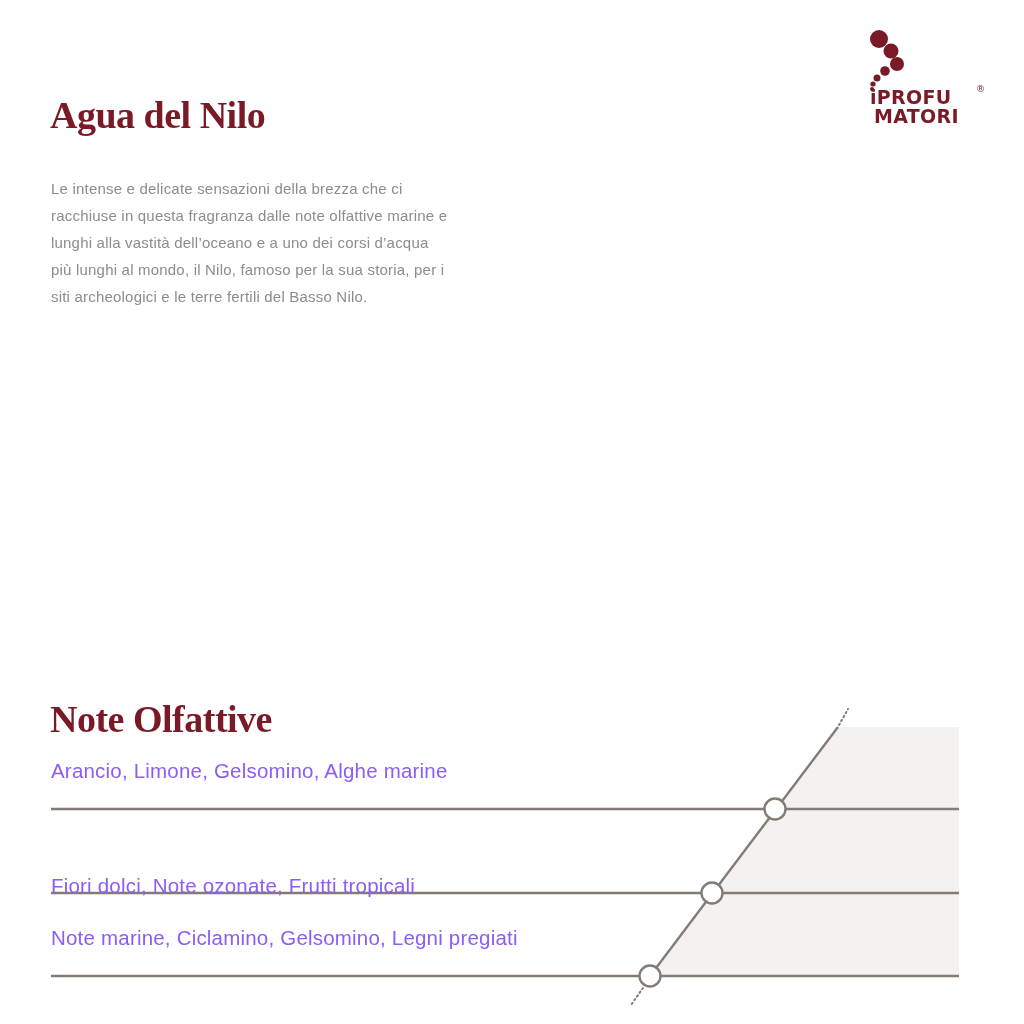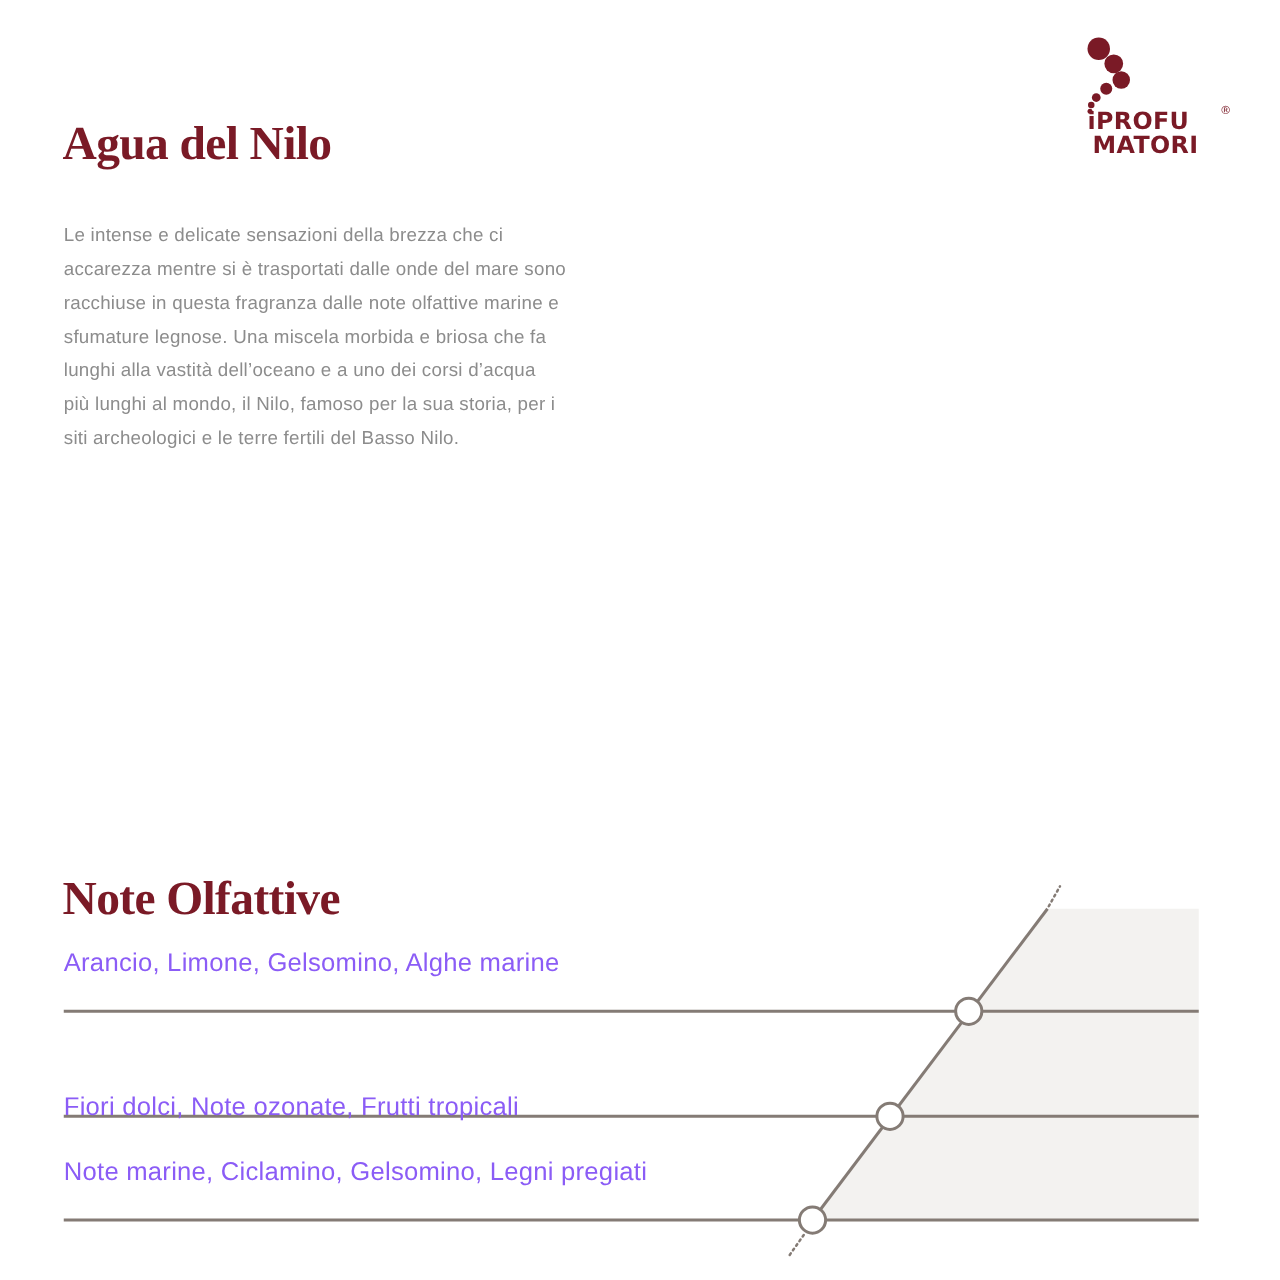--- a/index.html
+++ b/index.html
@@ -114,23 +114,21 @@
 <div class="logo-text">
   <span class="l1">iPROFU</span>
   <span class="l2">MATORI</span>
 </div>
 <span class="logo-reg">®</span>
 
 <h1 class="title">Agua del Nilo</h1>
 
 <p class="description">
   <span>Le intense e delicate sensazioni della brezza che ci</span>
-  <span>accarezza mentre si è trasportati dalle onde del mare sono</span>
   <span>racchiuse in questa fragranza dalle note olfattive marine e</span>
-  <span>sfumature legnose. Una miscela morbida e briosa che fa</span>
   <span>lunghi alla vastità dell’oceano e a uno dei corsi d’acqua</span>
   <span>più lunghi al mondo, il Nilo, famoso per la sua storia, per i</span>
   <span>siti archeologici e le terre fertili del Basso Nilo.</span>
 </p>
 
 <svg class="pyramid" viewBox="0 0 1024 1024" width="1024" height="1024">
 
   <polygon points="838,727 959,727 959,977 650,977" fill="#f3f2f0"></polygon>
 
   <line x1="51" y1="809" x2="959" y2="809" stroke="#847b75" stroke-width="2.4"></line>

